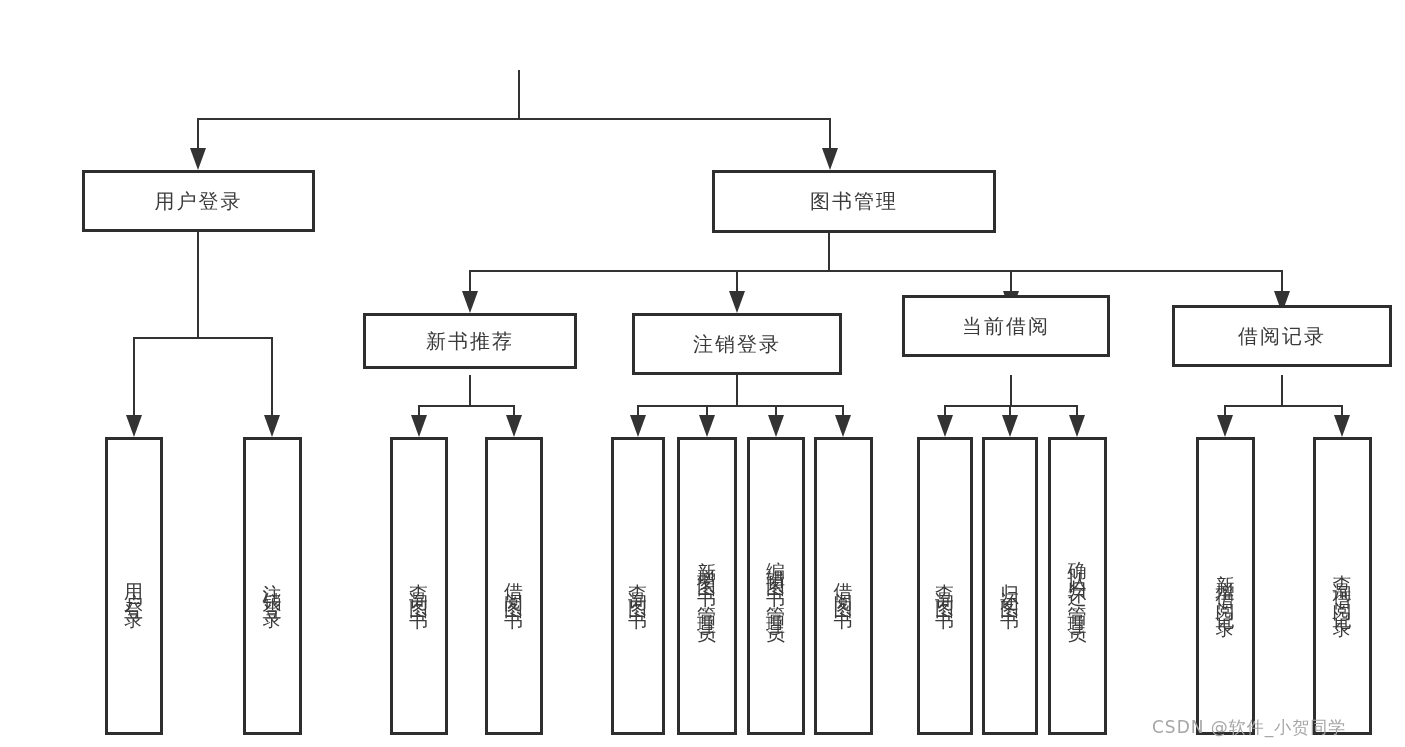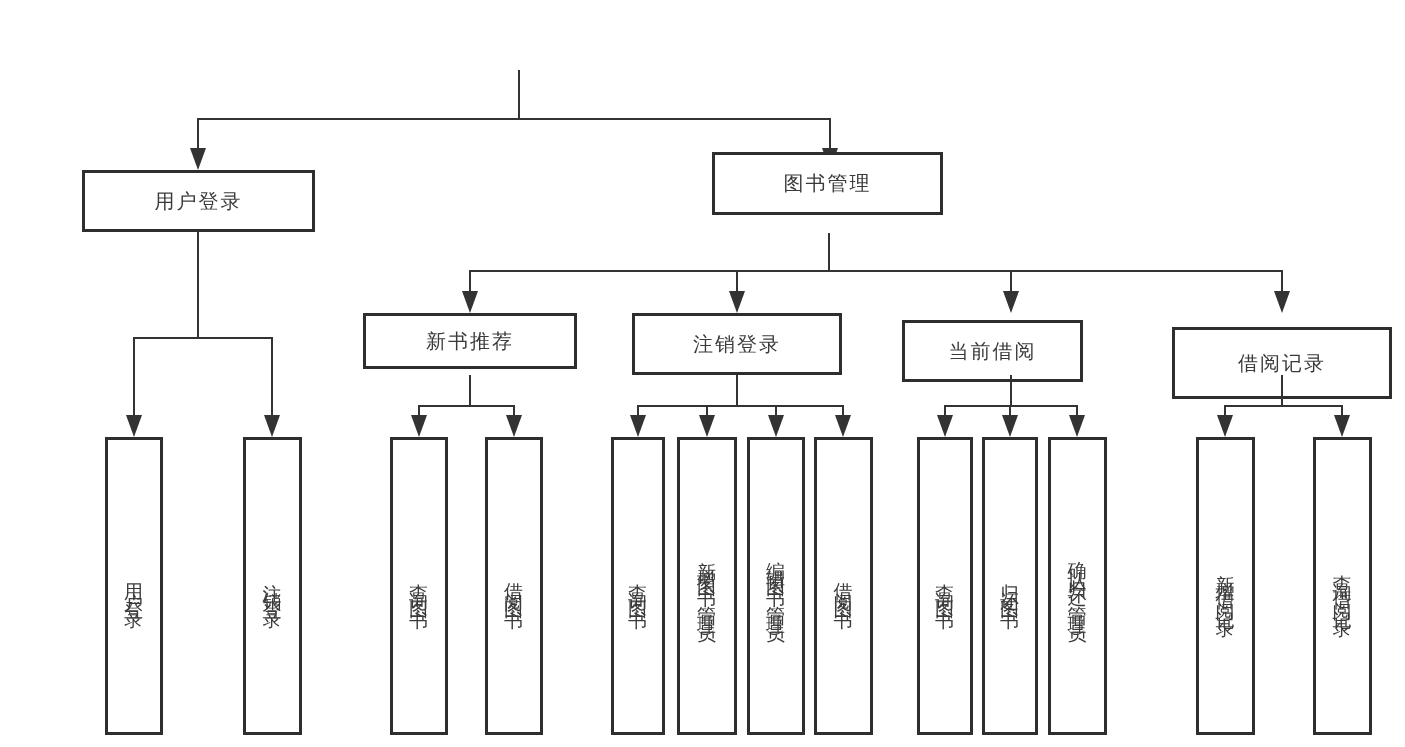--- a/index.html
+++ b/index.html
@@ -41,21 +41,21 @@
 
 
   <div class="vl" style="left:518px;top:70px;height:48px"></div>
   <div class="hl" style="left:197px;top:118px;width:634px"></div>
   <div class="vl" style="left:197px;top:118px;height:32px"></div>
   <div class="arr" style="left:190px;top:148px"></div>
   <div class="vl" style="left:829px;top:118px;height:32px"></div>
   <div class="arr" style="left:822px;top:148px"></div>
 
   <div class="box hbox" style="left:82px;top:170px;width:233px;height:62px">用户登录</div>
-  <div class="box hbox" style="left:712px;top:152px;width:231px;height:63px">图书管理</div>
+  <div class="box hbox" style="left:712px;top:170px;width:284px;height:63px">图书管理</div>
 
   <div class="vl" style="left:197px;top:232px;height:105px"></div>
   <div class="hl" style="left:133px;top:337px;width:140px"></div>
   <div class="vl" style="left:133px;top:337px;height:80px"></div>
   <div class="arr" style="left:126px;top:415px"></div>
   <div class="vl" style="left:271px;top:337px;height:80px"></div>
   <div class="arr" style="left:264px;top:415px"></div>
 
   <div class="vl" style="left:828px;top:233px;height:37px"></div>
   <div class="hl" style="left:469px;top:270px;width:814px"></div>
@@ -63,22 +63,22 @@
   <div class="arr" style="left:462px;top:291px"></div>
   <div class="vl" style="left:736px;top:270px;height:23px"></div>
   <div class="arr" style="left:729px;top:291px"></div>
   <div class="vl" style="left:1010px;top:270px;height:23px"></div>
   <div class="arr" style="left:1003px;top:291px"></div>
   <div class="vl" style="left:1281px;top:270px;height:23px"></div>
   <div class="arr" style="left:1274px;top:291px"></div>
 
   <div class="box hbox" style="left:363px;top:313px;width:214px;height:56px">新书推荐</div>
   <div class="box hbox" style="left:632px;top:313px;width:210px;height:62px">注销登录</div>
-  <div class="box hbox" style="left:902px;top:320px;width:181px;height:62px">当前借阅</div>
-  <div class="box hbox" style="left:1172px;top:327px;width:220px;height:72px">借阅记录</div>
+  <div class="box hbox" style="left:902px;top:295px;width:208px;height:62px">当前借阅</div>
+  <div class="box hbox" style="left:1172px;top:305px;width:220px;height:62px">借阅记录</div>
 
   <div class="vl" style="left:469px;top:375px;height:30px"></div>
   <div class="hl" style="left:418px;top:405px;width:97px"></div>
   <div class="vl" style="left:418px;top:405px;height:14px"></div>
   <div class="arr" style="left:411px;top:415px"></div>
   <div class="vl" style="left:513px;top:405px;height:14px"></div>
   <div class="arr" style="left:506px;top:415px"></div>
 
   <div class="vl" style="left:736px;top:375px;height:30px"></div>
   <div class="hl" style="left:637px;top:405px;width:207px"></div>
@@ -140,14 +140,15 @@
   <div class="box vbox" style="left:1048px;top:437px;width:59px;height:298px">
     <span>确认归还（管理员）</span>
     </div>
   <div class="box vbox" style="left:1196px;top:437px;width:59px;height:298px">
     <span>新增借阅记录</span>
     </div>
   <div class="box vbox" style="left:1313px;top:437px;width:59px;height:298px">
     <span>查询借阅记录</span>
     </div>
 
+  <div class="watermark" style="left:1152px;top:716px">CSDN @软件_小贺同学</div>
 
 </div>
 
 </body></html>

